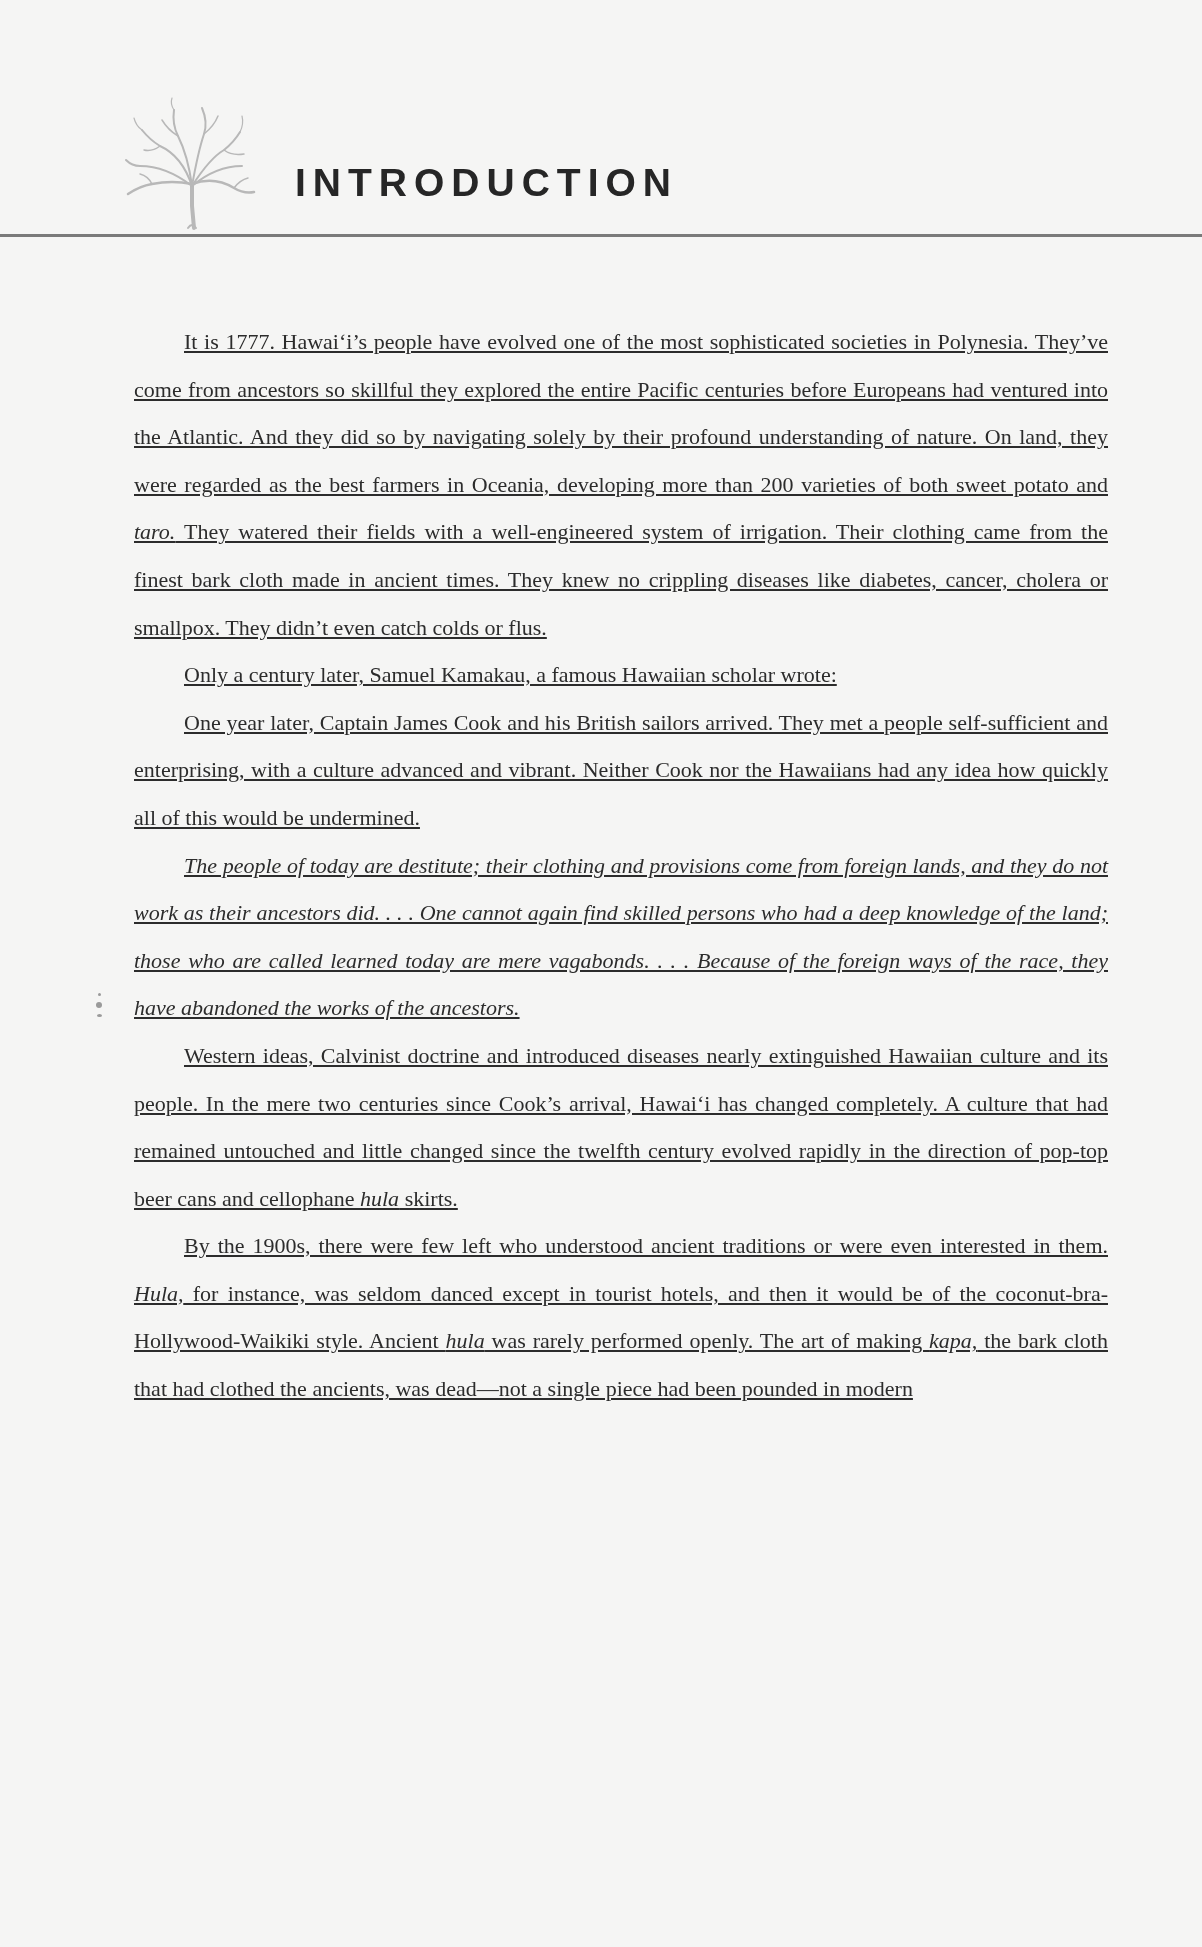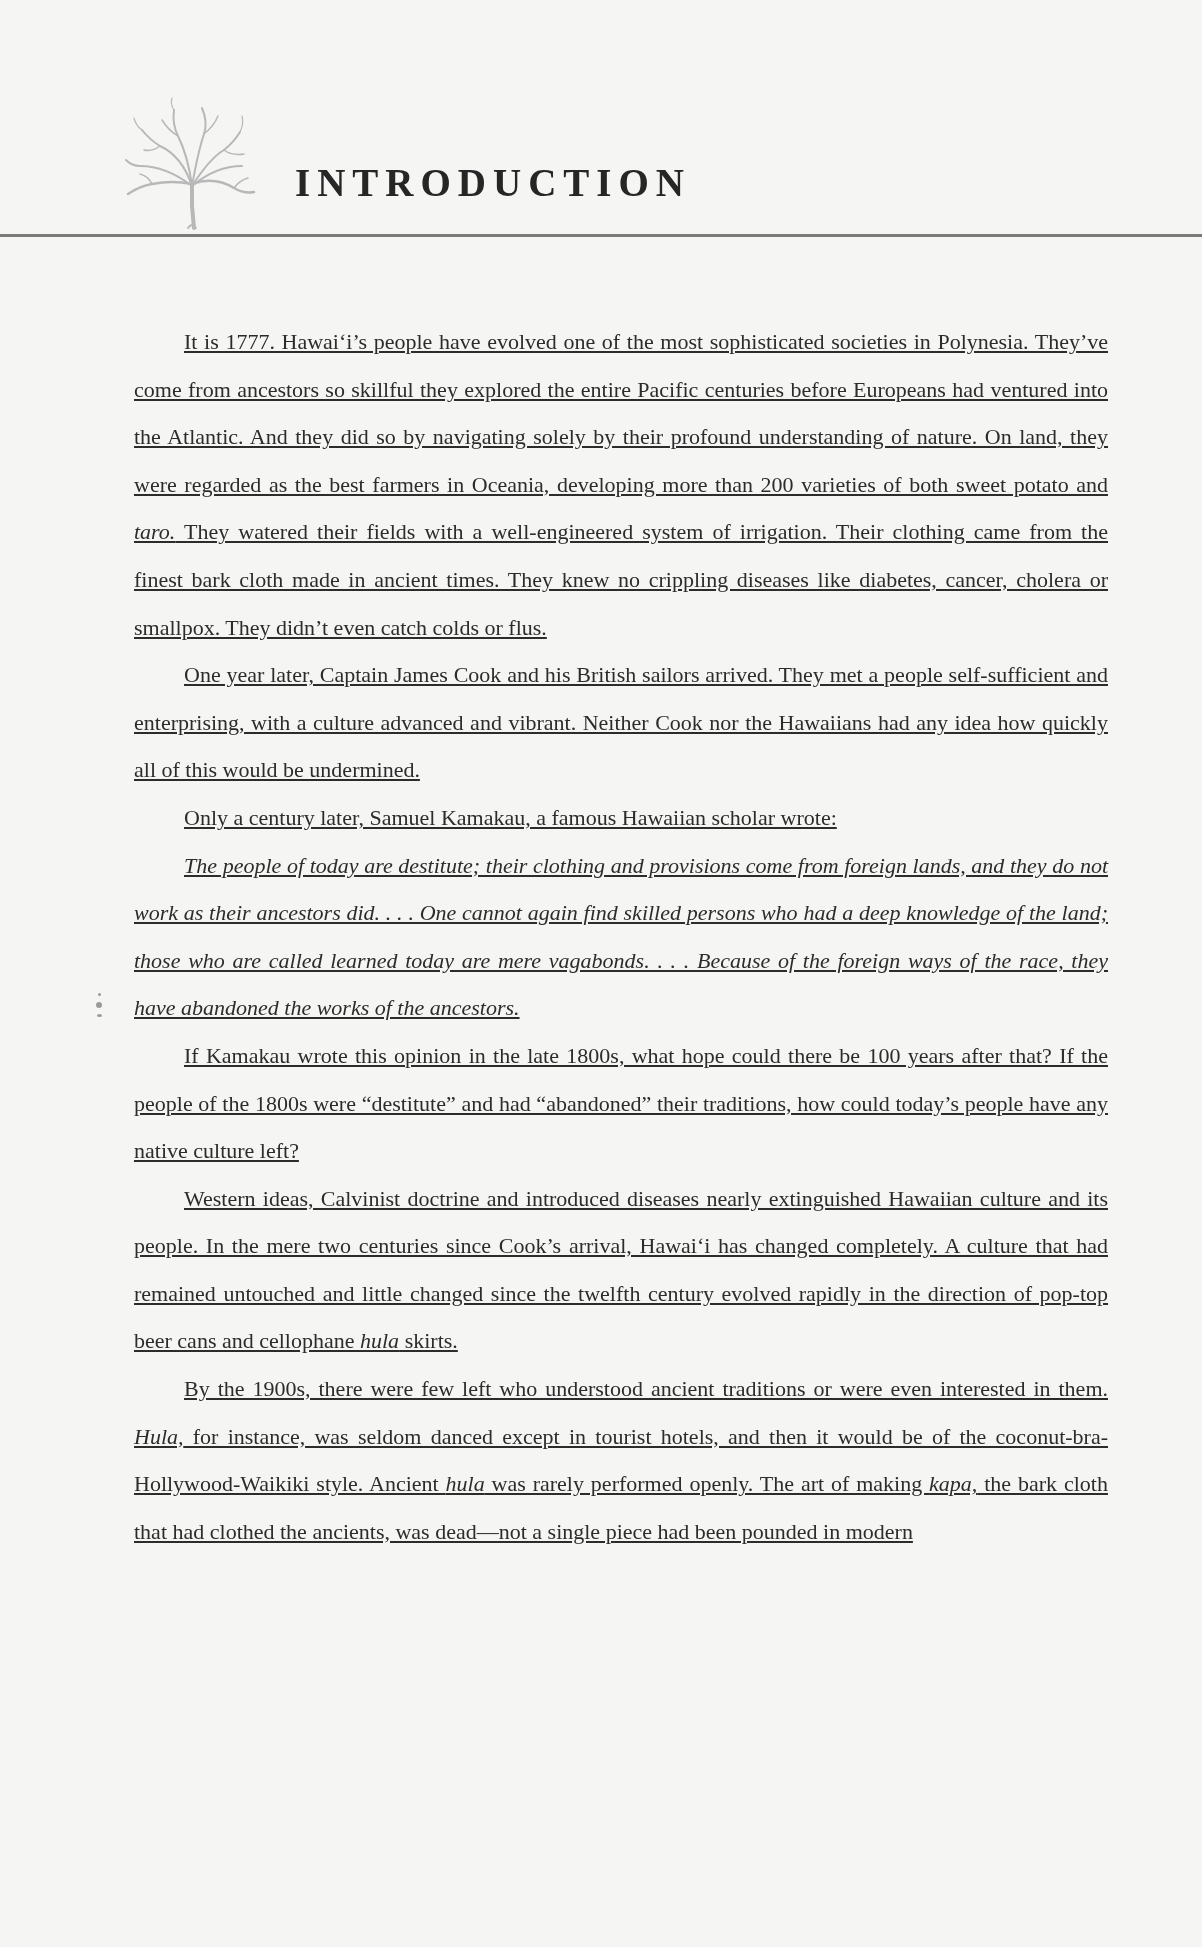--- a/index.html
+++ b/index.html
@@ -9,21 +9,21 @@
     position: relative;
     overflow: hidden;
     color: #2a2a2a;
   }
   .page { position: absolute; inset: 0; }
 
   .chapter-header { position: absolute; left: 0; top: 0; width: 1202px; height: 240px; }
   .tree-icon { position: absolute; left: 122px; top: 96px; width: 140px; height: 135px; }
   .chapter-title {
     position: absolute; left: 295px; top: 163px;
-    font-family: Liberation Serif, serif;
+    font-family: Liberation Sans, sans-serif;
     font-weight: bold;
     font-size: 39px;
     letter-spacing: 7px;
     color: #262626;
     line-height: 1;
   }
   .header-rule {
     position: absolute; left: 0; top: 234px;
     width: 1202px; height: 3px;
     background: #7a7a7a;
@@ -84,20 +84,19 @@
   </div>
 
   <div class="margin-mark">
     <span style="width:3px;height:3px;margin-left:2px;"></span>
     <span style="width:6px;height:6px;margin-top:6px;"></span>
     <span style="width:5px;height:3px;margin-top:6px;margin-left:1px;"></span>
   </div>
 
   <div class="body-text" id="body-text">
       <p class="para"><span>It is 1777. Hawai‘i’s people have evolved one of the most sophisticated societies in Polynesia. They’ve come from ancestors so skillful they explored the entire Pacific centuries before Europeans had ventured into the Atlantic. And they did so by navigating solely by their profound understanding of nature. On land, they were regarded as the best farmers in Oceania, developing more than 200 varieties of both sweet potato and </span><span class="em">taro.</span><span> They watered their fields with a well-engineered system of irrigation. Their clothing came from the finest bark cloth made in ancient times. They knew no crippling diseases like diabetes, cancer, cholera or smallpox. They didn’t even catch colds or flus.</span></p>
+      <p class="para"><span>Only a century later, Samuel Kamakau, a famous Hawaiian scholar wrote:</span></p>
       <p class="para"><span>One year later, Captain James Cook and his British sailors arrived. They met a people self-sufficient and enterprising, with a culture advanced and vibrant. Nei­ther Cook nor the Hawaiians had any idea how quickly all of this would be under­mined.</span></p>
-      <p class="para"><span>Only a century later, Samuel Kamakau, a famous Hawaiian scholar wrote:</span></p>
       <p class="para quote"><span>The people of today are destitute; their clothing and provisions come from foreign lands, and they do not work as their ancestors did. . . . One cannot again find skilled persons who had a deep knowledge of the land; those who are called learned today are mere vagabonds. . . . Because of the foreign ways of the race, they have abandoned the works of the ancestors.</span></p>
-      <p class="para"><span>If Kamakau wrote this opinion in the late 1800s, what hope could there be 100 years after that? If the people of the 1800s were “destitute” and had “abandoned” their traditions, how could today’s people have any native culture left?</span></p>
       <p class="para"><span>Western ideas, Calvinist doctrine and introduced diseases nearly extinguished Hawaiian culture and its people. In the mere two centuries since Cook’s arrival, Hawai‘i has changed completely. A culture that had remained untouched and little changed since the twelfth century evolved rapidly in the direction of pop-top beer cans and cellophane </span><span class="em">hula</span><span> skirts.</span></p>
       <p class="para"><span>By the 1900s, there were few left who understood ancient traditions or were even interested in them. </span><span class="em">Hula,</span><span> for instance, was seldom danced except in tourist hotels, and then it would be of the coconut-bra-Hollywood-Waikiki style. Ancient </span><span class="em">hula</span><span> was rarely performed openly. The art of making </span><span class="em">kapa,</span><span> the bark cloth that had clothed the ancients, was dead—not a single piece had been pounded in modern</span></p>
     </div>
 </div>
 
 </body></html>

